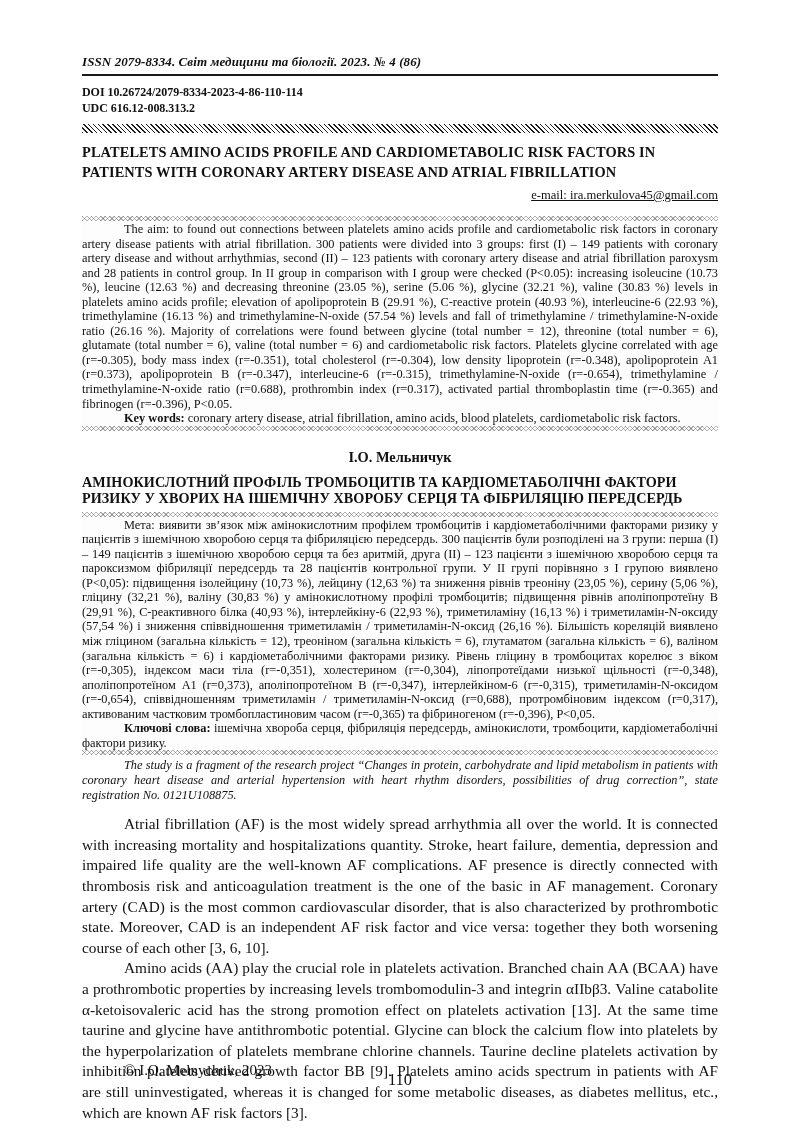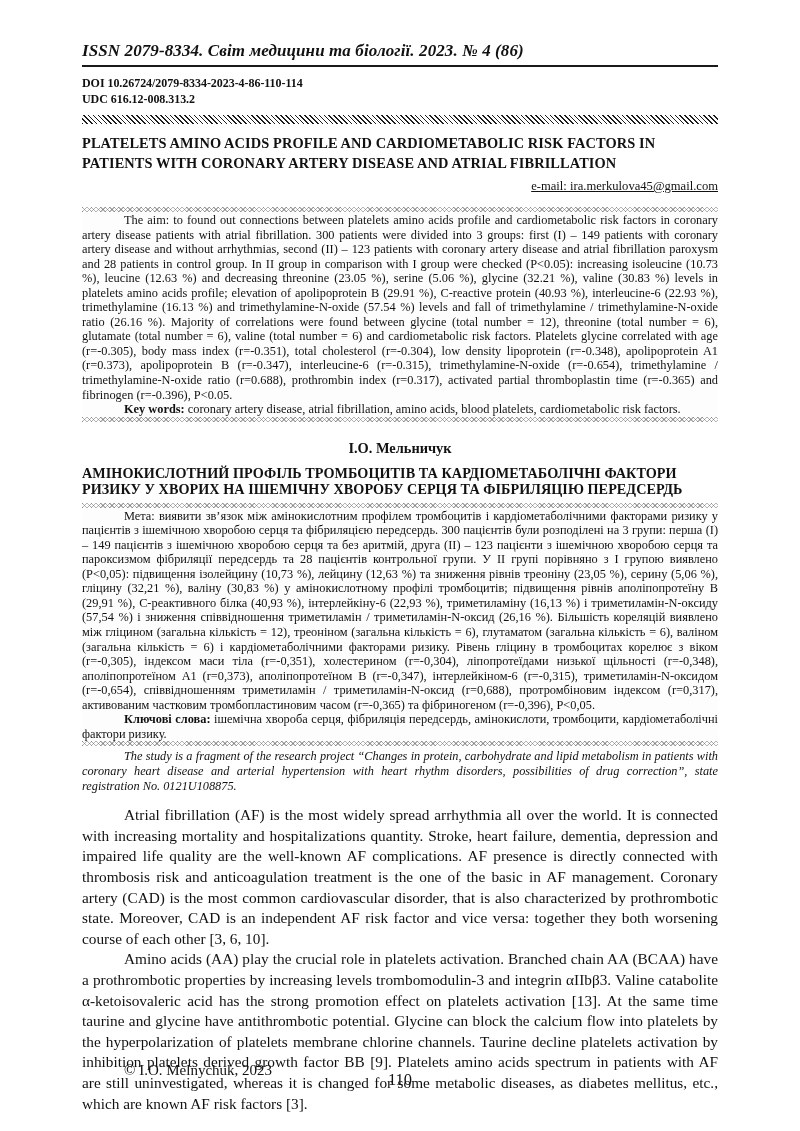--- a/index.html
+++ b/index.html
@@ -26,24 +26,25 @@
     position: absolute;
     left: 82px;
     top: 0;
     width: 636px;
   }
 
   
   .runhead {
     font-style: italic;
     font-weight: bold;
-    font-size: 17px;
+    font-size: 13px;
     letter-spacing: 0.1px;
     padding-top: 41px;
     padding-bottom: 3px;
+    margin-top: 13px;
   }
   .rule {
     border-bottom: 2.4px solid #1a1a1a;
     margin-top: 1px;
     margin-bottom: 9px;
   }
 
   
   .ident {
     font-weight: bold;

